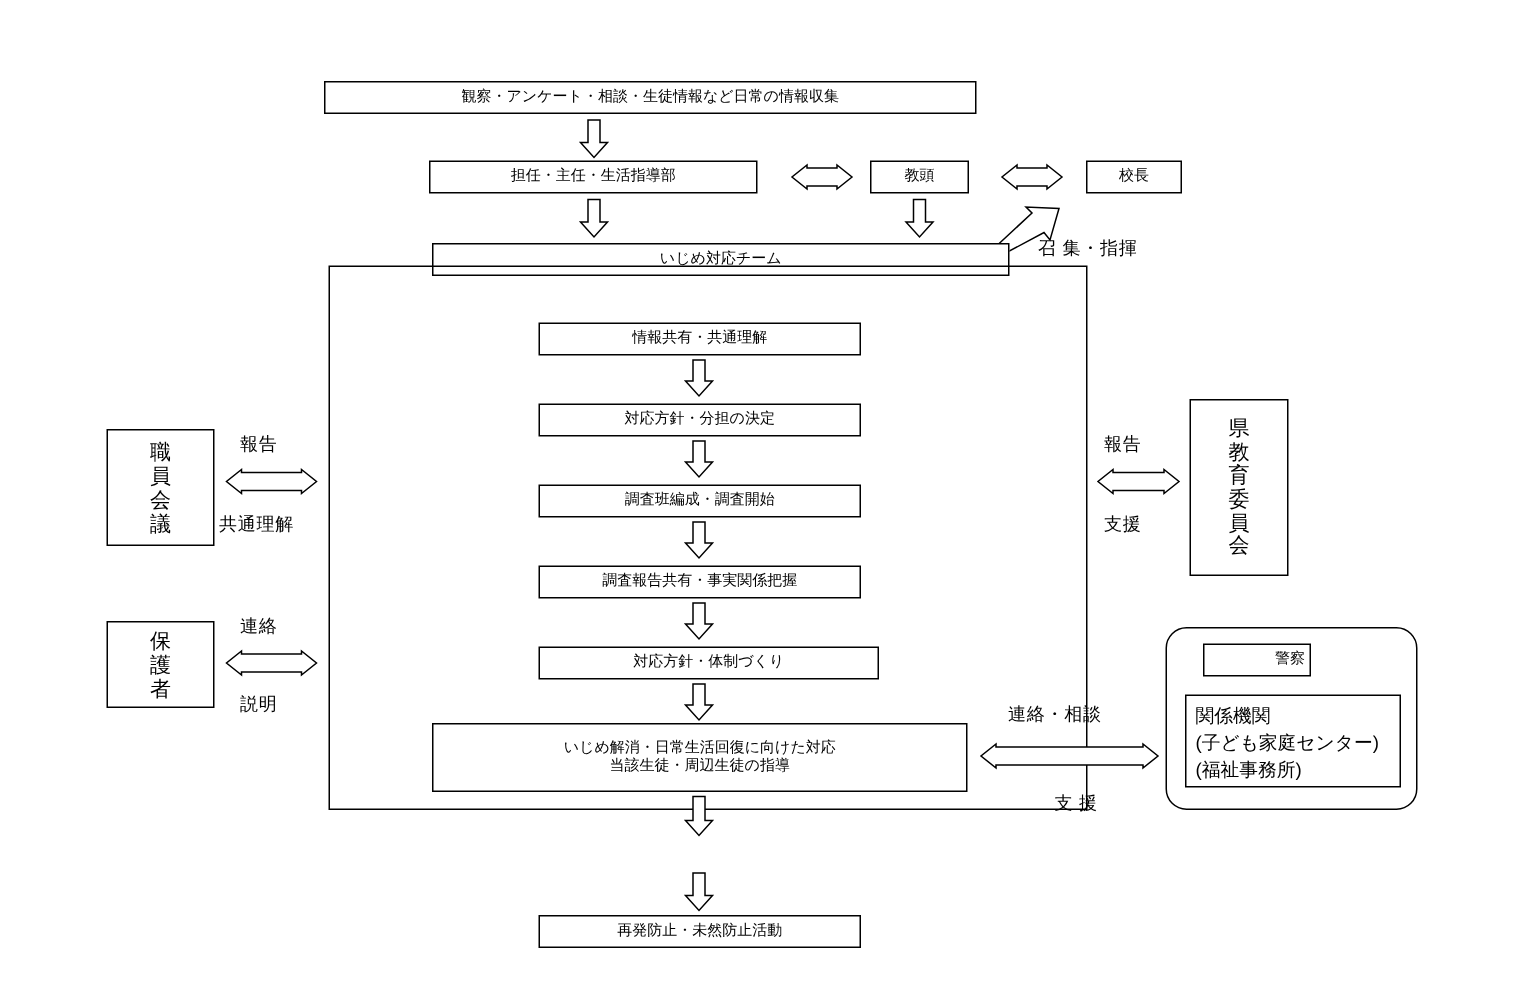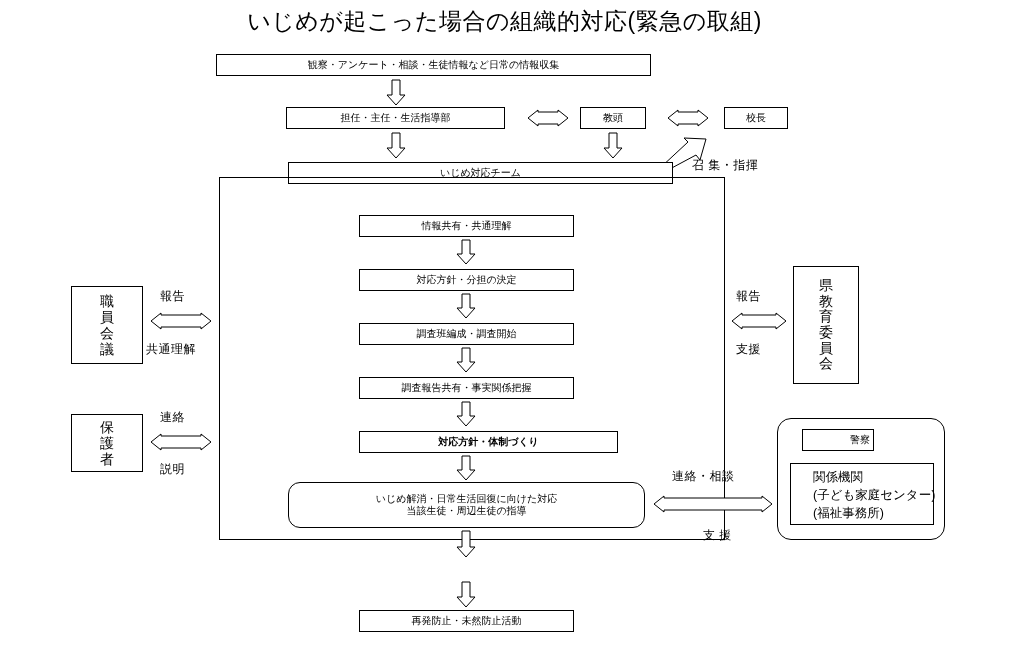--- a/index.html
+++ b/index.html
@@ -37,21 +37,20 @@
     display: flex;
     align-items: center;
     justify-content: center;
     text-align: center;
     line-height: 1.25;
     white-space: nowrap;
   }
   .box.multi {
     white-space: normal;
     flex-direction: column;
-    border-radius: 12px;
   }
   .vbox {
     position: absolute;
     box-sizing: border-box;
     border: 1px solid #000000;
     background: #ffffff;
     font-size: 14px;
     display: flex;
     flex-direction: column;
     align-items: center;
@@ -96,31 +95,30 @@
     white-space: nowrap;
     letter-spacing: 0.5px;
   }
   .agencybox {
     position: absolute;
     box-sizing: border-box;
     border: 1px solid #000000;
     background: #ffffff;
     font-size: 12.5px;
     line-height: 1.45;
-    padding: 4px 22px;
+    padding: 4px 6px;
     white-space: nowrap;
   }
   .agencybox span { display: block; }
 </style>
 </head>
 <body>
 
 <div id="canvas">
 
-  <div class="title">いじめが起こった場合の組織的対応(緊急の取組)</div>
 
   <div class="box" style="left:216px; top:54px; width:435px; height:22px;">観察・アンケート・相談・生徒情報など日常の情報収集</div>
 
   <svg class="arrow" style="left:386px; top:80px;" width="20" height="26" viewBox="0 0 20 26">
     <polygon points="6,0 14,0 14,15 19,15 10,25 1,15 6,15" fill="#ffffff" stroke="#000000" stroke-width="1"></polygon>
   </svg>
 
   <div class="box" style="left:286px; top:107px; width:219px; height:22px;">担任・主任・生活指導部</div>
   <div class="box" style="left:580px; top:107px; width:66px; height:22px;">教頭</div>
   <div class="box" style="left:724px; top:107px; width:64px; height:22px;">校長</div>
@@ -162,21 +160,21 @@
   <div class="box" style="left:359px; top:323px; width:215px; height:22px;">調査班編成・調査開始</div>
   <svg class="arrow" style="left:456px; top:348px;" width="20" height="25" viewBox="0 0 20 25">
     <polygon points="6,0 14,0 14,14 19,14 10,24 1,14 6,14" fill="#ffffff" stroke="#000000" stroke-width="1"></polygon>
   </svg>
 
   <div class="box" style="left:359px; top:377px; width:215px; height:22px;">調査報告共有・事実関係把握</div>
   <svg class="arrow" style="left:456px; top:402px;" width="20" height="25" viewBox="0 0 20 25">
     <polygon points="6,0 14,0 14,14 19,14 10,24 1,14 6,14" fill="#ffffff" stroke="#000000" stroke-width="1"></polygon>
   </svg>
 
-  <div class="box" style="left:359px; top:431px; width:259px; height:22px;font-weight:bold;">対応方針・体制づくり</div>
+  <div class="box" style="left:359px; top:431px; width:227px; height:22px;">対応方針・体制づくり</div>
   <svg class="arrow" style="left:456px; top:456px;" width="20" height="25" viewBox="0 0 20 25">
     <polygon points="6,0 14,0 14,14 19,14 10,24 1,14 6,14" fill="#ffffff" stroke="#000000" stroke-width="1"></polygon>
   </svg>
 
   <div class="box multi" style="left:288px; top:482px; width:357px; height:46px;">
     <span>いじめ解消・日常生活回復に向けた対応</span>
     <span>当該生徒・周辺生徒の指導</span>
   </div>
 
   <svg class="arrow" style="left:456px; top:531px;" width="20" height="27" viewBox="0 0 20 27">

